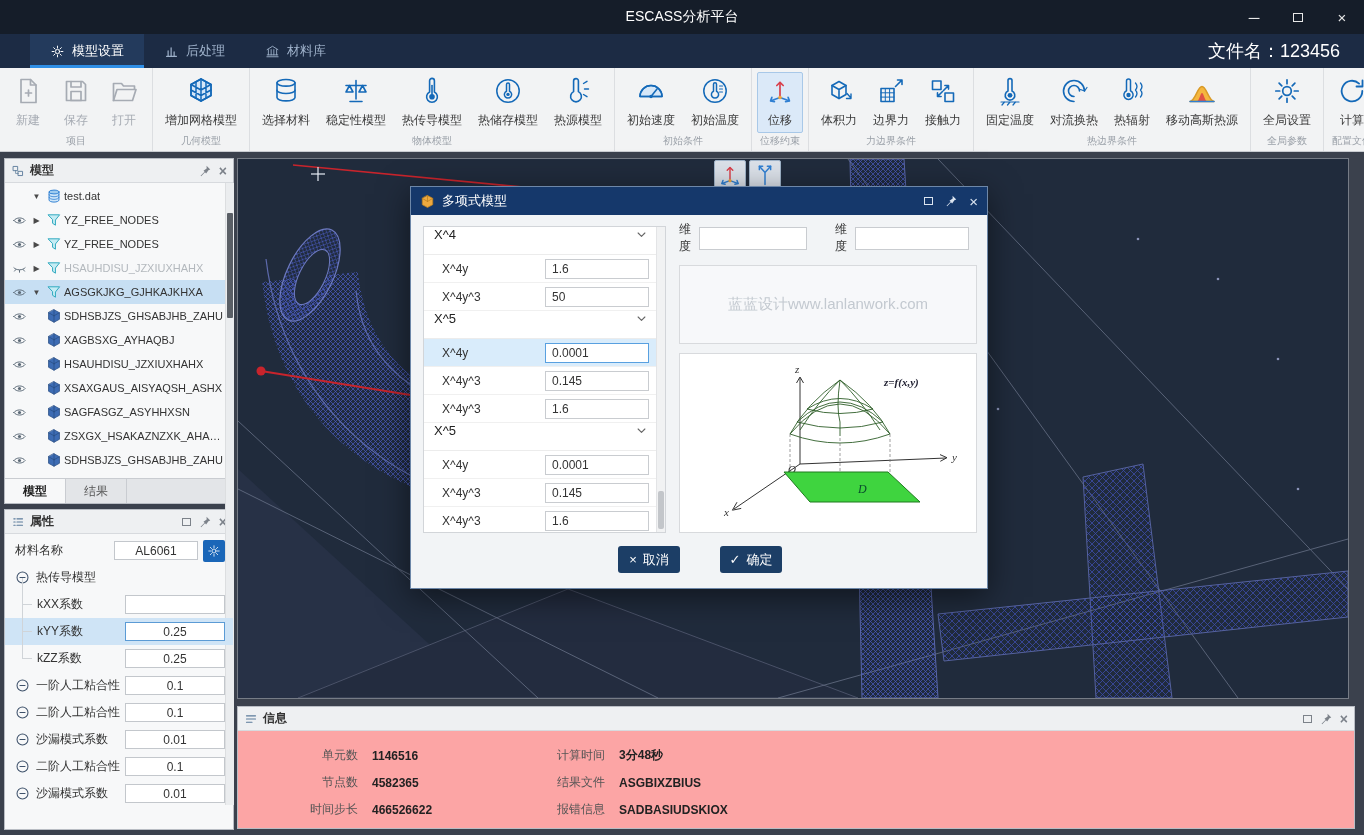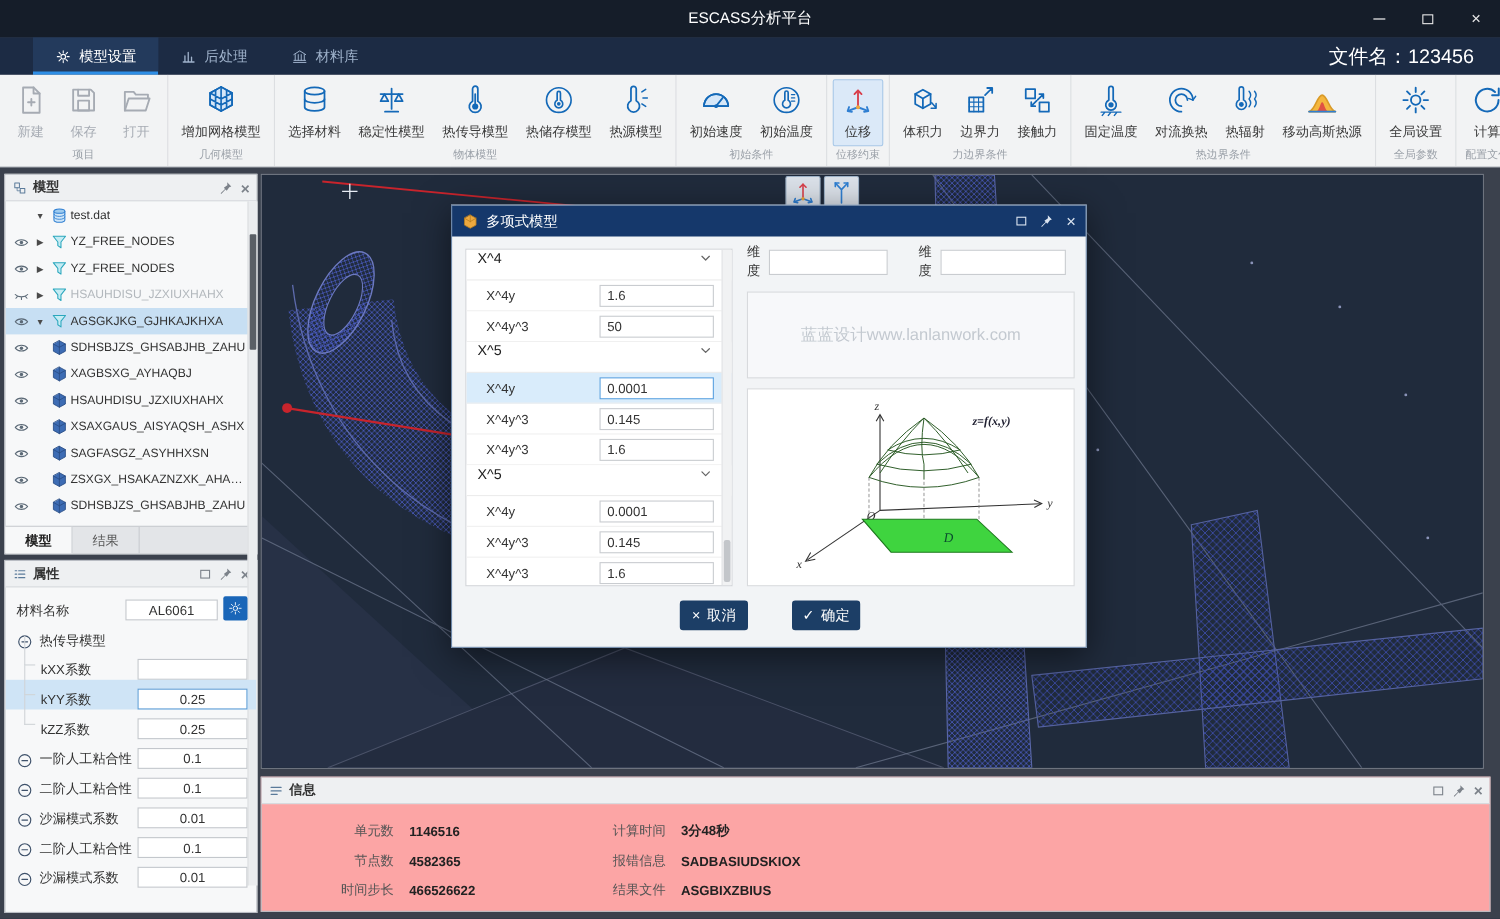--- a/index.html
+++ b/index.html
@@ -54,21 +54,21 @@
   .tcell-icon{width:20px;flex:none;display:flex;justify-content:center}
   .tlabel{white-space:nowrap;overflow:hidden;text-overflow:ellipsis;padding-right:10px}
   .tree-scroll{position:absolute;right:0;top:0;bottom:0;width:9px;background:#ebedef;border-left:1px solid #dcdee0}
   .tree-thumb{position:absolute;left:1px;right:1px;top:30px;height:105px;background:#5a5f66;border-radius:1px;cursor:pointer}
 
   .btabs{flex:none;height:25px;display:flex;background:#e3e5e8;border-top:1px solid #c9ccd1}
   .btab{padding:0 18px;display:flex;align-items:center;font-size:12px;color:#555;border-right:1px solid #c9ccd1;cursor:pointer}
   .btab.active{background:#f7f8f9;color:#222;font-weight:bold}
 
   .props-body{flex:1;overflow:hidden;padding-top:3px}
-  .prow{display:flex;align-items:flex-end;height:27px;padding:0 8px 0 10px;position:relative;font-size:12px;color:#333}
+  .prow{display:flex;align-items:center;height:27px;padding:0 8px 0 10px;position:relative;font-size:12px;color:#333}
   .prow .plabel{white-space:nowrap}
   .pinput{margin-left:auto;width:100px;height:19px;border:1px solid #c3c7cc;background:#fff;font-size:12px;text-align:center;color:#333;font-family:inherit;outline:none}
   .pinput.mat{width:84px}
   .prow.hl{background:#cfe4f6}
   .prow.hl .pinput{border-color:#5b9bd5}
   .prow.sub{padding-left:32px}
   .prow.sub::before{content:"";position:absolute;left:17px;top:-13px;height:27px;border-left:1px solid #d0d4d8}
   .prow.sub::after{content:"";position:absolute;left:17px;top:13px;width:10px;border-top:1px solid #d0d4d8}
   .mc{display:flex;margin-right:6px;color:#3f526b}
   .gearbtn{margin-left:5px;width:22px;height:22px;background:#1a66b8;border-radius:2px;display:flex;align-items:center;justify-content:center;color:#fff;cursor:pointer;flex:none}
@@ -806,26 +806,26 @@
             <span class="ilabel">时间步长</span>
             <span class="ivalue">466526622</span>
           </div>
       </div>
       <div class="info-col">
         <div class="info-row">
             <span class="ilabel">计算时间</span>
             <span class="ivalue">3分48秒</span>
           </div>
         <div class="info-row">
+            <span class="ilabel">结果文件</span>
+            <span class="ivalue">ASGBIXZBIUS</span>
+          </div>
+        <div class="info-row">
             <span class="ilabel">报错信息</span>
             <span class="ivalue">SADBASIUDSKIOX</span>
-          </div>
-        <div class="info-row">
-            <span class="ilabel">结果文件</span>
-            <span class="ivalue">ASGBIXZBIUS</span>
           </div>
       </div>
     </div>
   </div>
 
   <div class="dialog">
     <div class="dlg-header">
       <span style="display:flex">
           <svg width="15" height="15" viewBox="0 0 20 20" fill="none" stroke="currentColor" stroke-width="1" stroke-linecap="round" stroke-linejoin="round">
             <path fill="#eda93f" stroke="#bb7f1f" d="M10 2l7 3.8v8.4L10 18l-7-3.8V5.8z"></path>

